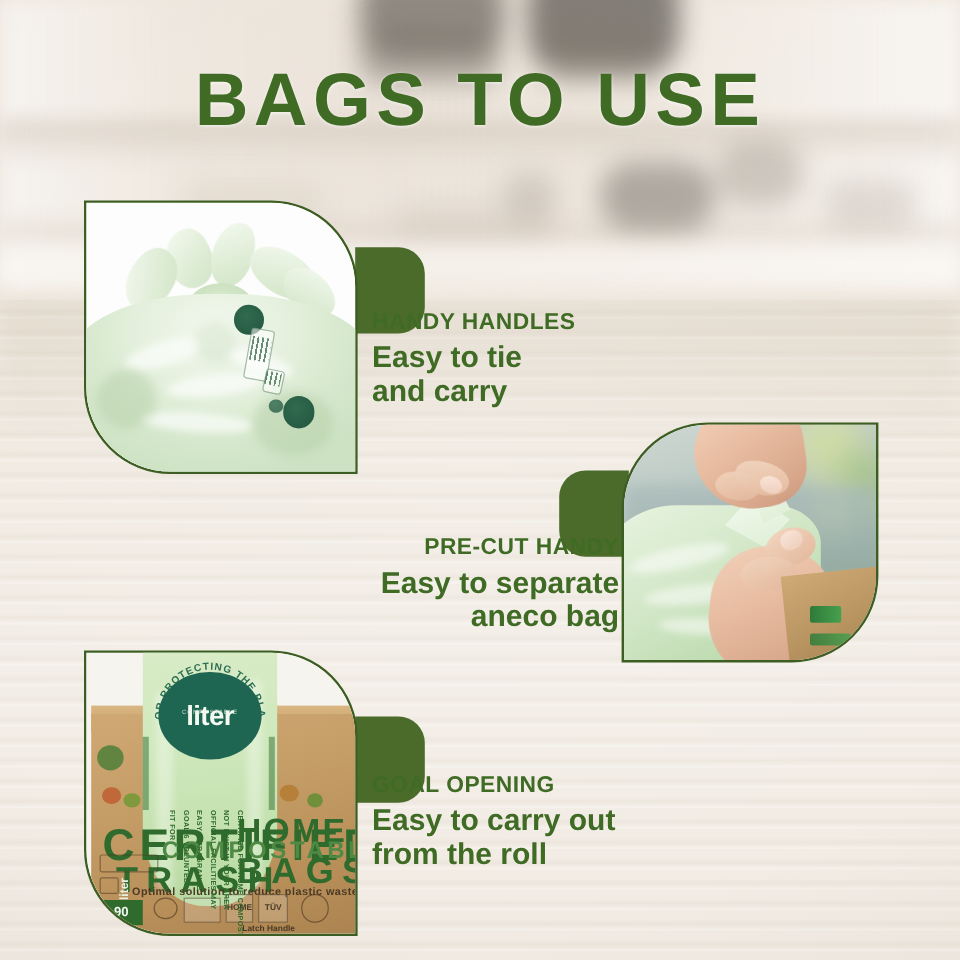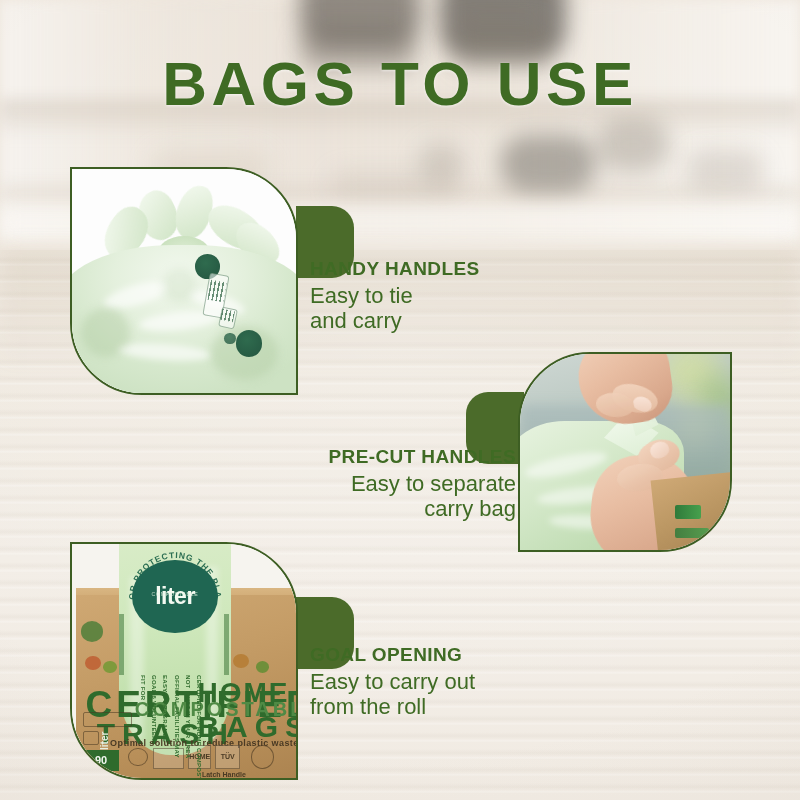--- a/index.html
+++ b/index.html
@@ -146,22 +146,22 @@
   .txt h2 {
     margin: 0 0 4px 0;
     font-size: 19px;
     font-weight: 700;
     letter-spacing: .4px;
     color: #3f6b24;
     white-space: nowrap;
   }
   .txt p {
     margin: 0;
-    font-size: 22px;
-    font-weight: 400;
+    font-size: 25px;
+    font-weight: 700;
     line-height: 1.12;
     color: #3f6b24;
     white-space: pre-line;
   }
   .align-right { text-align: right; }
 
   
   .p1-bg { position:absolute; inset:0; background:#fdfdfd; }
   .p1-body {
     position: absolute; left: -6%; top: 34%; width: 112%; height: 80%;
@@ -465,23 +465,23 @@
       <div class="p2-finger" style="left:46%; top:56%; width:22%; height:14%;
            border-radius: 50%; transform:rotate(-6deg); opacity:.92;"></div>
 
       <div class="p2-box"></div>
       <div class="p2-boxlabel" style="right:14%; bottom:16%; width:12%; height:7%;"></div>
       <div class="p2-boxlabel" style="right:10%; bottom:6%;  width:16%; height:5%; opacity:.85;"></div>
     </div>
   </div>
 
   <div class="txt align-right" style="left:250px; top:446px; width:266px;">
-    <h2>PRE-CUT HANDLES</h2>
+    <h2>PRE-CUT HANDY</h2>
     <p>Easy to separate
-carry bag</p>
+aneco bag</p>
   </div>
 
   <div class="accent accent-right" style="left:296px; top:597px;"></div>
 
   <div class="card leaf-a" style="left:70px; top:542px; width:228px; height:238px;">
     <div class="photo">
       <div class="p3-bg"></div>
       <div class="p3-boxtop"></div>
       <div class="p3-box"></div>
 

